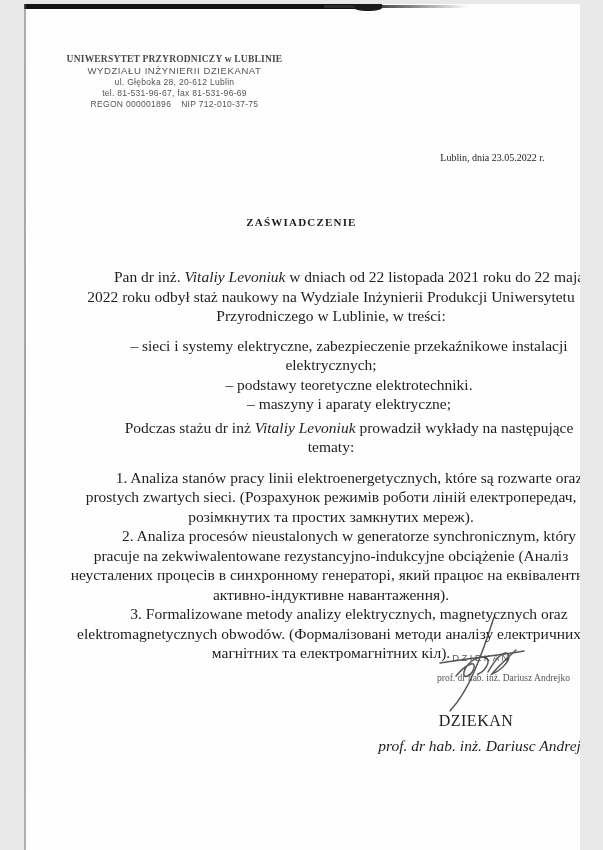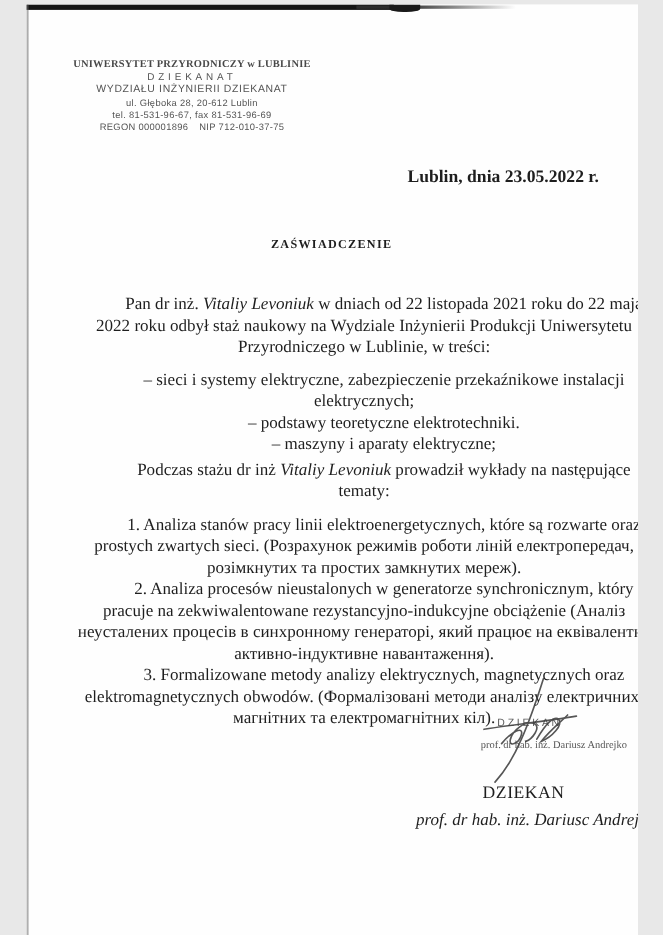--- a/index.html
+++ b/index.html
@@ -28,21 +28,21 @@
     filter:blur(0.25px);opacity:.93;
   }
   .lh1{font-family:"Liberation Serif", serif;font-weight:bold;font-size:9.5px;
     letter-spacing:.2px;color:#3a3a3a;white-space:nowrap;}
   .lh2{font-size:9px;letter-spacing:3.5px;margin-top:1px;}
   .lh3{font-size:9.5px;letter-spacing:.6px;margin-top:1px;}
   .lh4{font-size:8.5px;letter-spacing:.3px;margin-top:1px;}
   .regon-row span{display:inline-block;}
   .regon-row span + span{margin-left:10px;}
   
-  .date-line{position:absolute;right:35px;top:148px;font-size:16px;font-weight:bold;}
+  .date-line{position:absolute;right:35px;top:148px;font-size:10px;}
   .title{position:absolute;left:0;top:212px;width:100%;margin:0;text-align:center;
     font-size:11px;font-weight:bold;letter-spacing:1.2px;}
   
   .body-text{position:absolute;left:47px;top:263px;width:521px;
     font-size:15.5px;line-height:19.5px;}
   .body-text p{margin:0;text-indent:36px;text-align:center;}
   .para{text-align:justify;}
   .bullet{text-align:left;}
   .bullet-first{margin-top:10px !important;}
   .p2-gap{margin-top:4px !important;}
@@ -64,21 +64,20 @@
 
 <div class="page">
 
   <div class="scan-band"></div>
   <div class="scan-band-tail"></div>
   <div class="scan-blob"></div>
   <div class="scan-left-line"></div>
 
   <div class="letterhead">
     <div class="lh1">UNIWERSYTET PRZYRODNICZY w LUBLINIE</div>
-    <div class="lh2">DZIEKANAT</div>
     <div class="lh3">WYDZIAŁU INŻYNIERII DZIEKANAT</div>
     <div class="lh4">ul. Głęboka 28, 20-612 Lublin</div>
     <div class="lh4">tel. 81-531-96-67, fax 81-531-96-69</div>
     <div class="lh4 regon-row">
       <span>REGON 000001896</span><span>NIP 712-010-37-75</span>
     </div>
   </div>
 
   <div class="date-line">Lublin, dnia 23.05.2022 r.</div>
 

